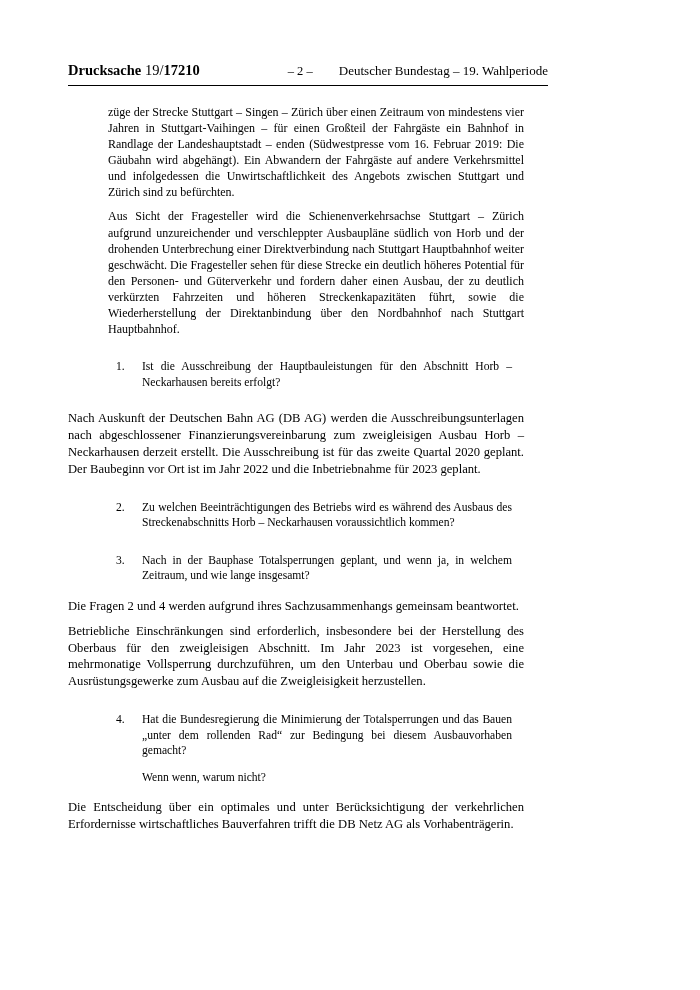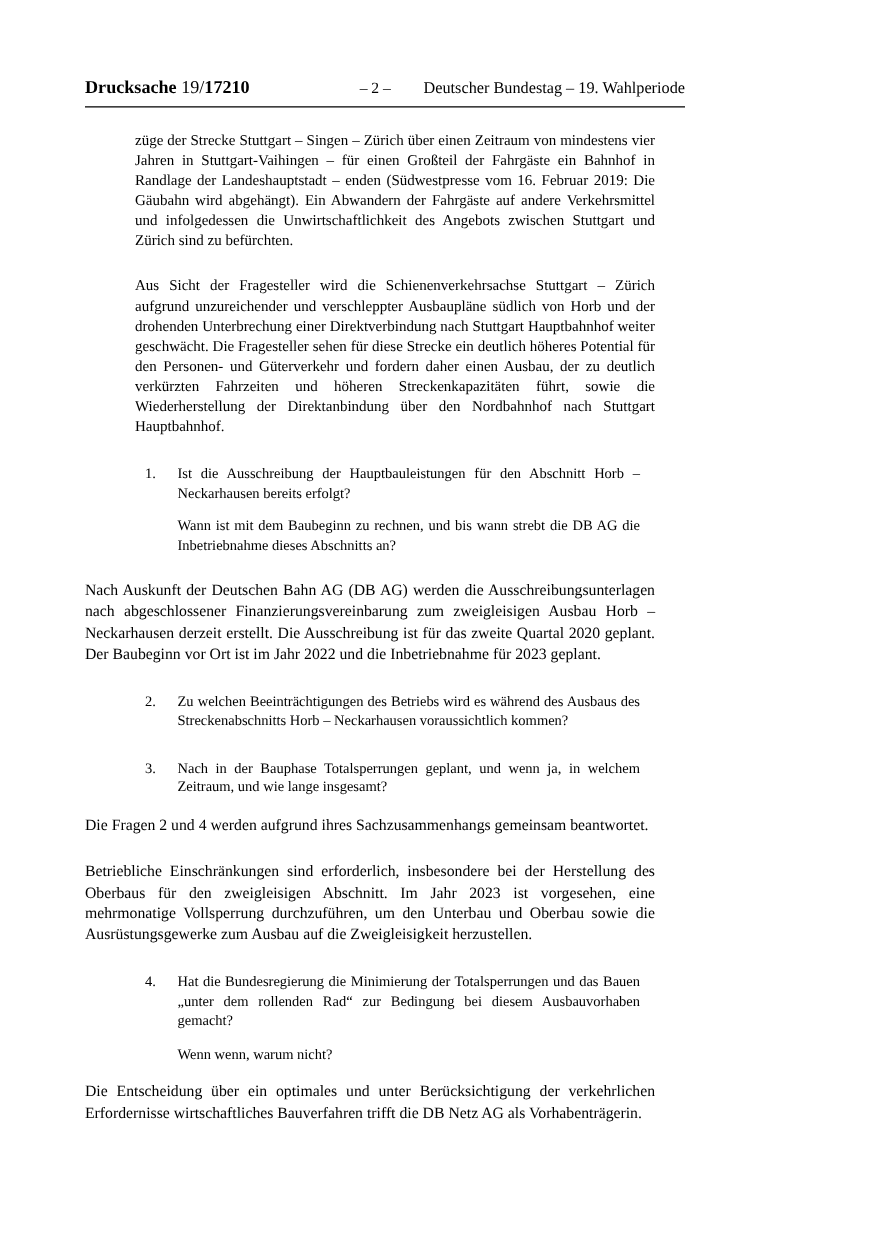--- a/index.html
+++ b/index.html
@@ -55,21 +55,21 @@
     margin: 4px 0 18px 0;
   }
   p.para {
     margin: 0 0 0 0;
     font-size: 12px;
     line-height: 1.34;
     text-align: justify;
     hyphens: manual;
   }
   p.para + p.para {
-    margin-top: 20px;
+    margin-top: 8px;
   }
   .answer {
     padding-left: 0;
     padding-right: 24px;
   }
   .answer p.para {
     font-size: 12.6px;
   }
   ol.qlist {
     margin: 0;
@@ -129,21 +129,20 @@
   <div class="intro-block">
     <p class="para">züge der Strecke Stuttgart – Singen – Zürich über einen Zeitraum von mindestens vier Jahren in Stuttgart-Vaihingen – für einen Großteil der Fahrgäste ein Bahnhof in Randlage der Landeshauptstadt – enden (Südwestpresse vom 16. Februar 2019: Die Gäubahn wird abgehängt). Ein Abwandern der Fahrgäste auf andere Verkehrsmittel und infolgedessen die Unwirtschaftlichkeit des Angebots zwischen Stuttgart und Zürich sind zu befürchten.</p>
     <p class="para">Aus Sicht der Fragesteller wird die Schienenverkehrsachse Stuttgart – Zürich aufgrund unzureichender und verschleppter Ausbaupläne südlich von Horb und der drohenden Unterbrechung einer Direktverbindung nach Stuttgart Hauptbahnhof weiter geschwächt. Die Fragesteller sehen für diese Strecke ein deutlich höheres Potential für den Personen- und Güterverkehr und fordern daher einen Ausbau, der zu deutlich verkürzten Fahrzeiten und höheren Streckenkapazitäten führt, sowie die Wiederherstellung der Direktanbindung über den Nordbahnhof nach Stuttgart Hauptbahnhof.</p>
   </div>
 
   <ol class="qlist">
     <li class="qitem">
       <div class="qnum">1.</div>
       <div class="qbody">
         <p class="qtext">Ist die Ausschreibung der Hauptbauleistungen für den Abschnitt Horb – Neckarhausen bereits erfolgt?</p>
-        <p class="qsub">Wann ist mit dem Baubeginn zu rechnen, und bis wann strebt die DB AG die Inbetriebnahme dieses Abschnitts an?</p>
       </div>
     </li>
   </ol>
 
   <div class="block-gap-lg"></div>
 
   <div class="answer">
     <p class="para">Nach Auskunft der Deutschen Bahn AG (DB AG) werden die Ausschreibungsunterlagen nach abgeschlossener Finanzierungsvereinbarung zum zweigleisigen Ausbau Horb – Neckarhausen derzeit erstellt. Die Ausschreibung ist für das zweite Quartal 2020 geplant. Der Baubeginn vor Ort ist im Jahr 2022 und die Inbetriebnahme für 2023 geplant.</p>
   </div>
 

